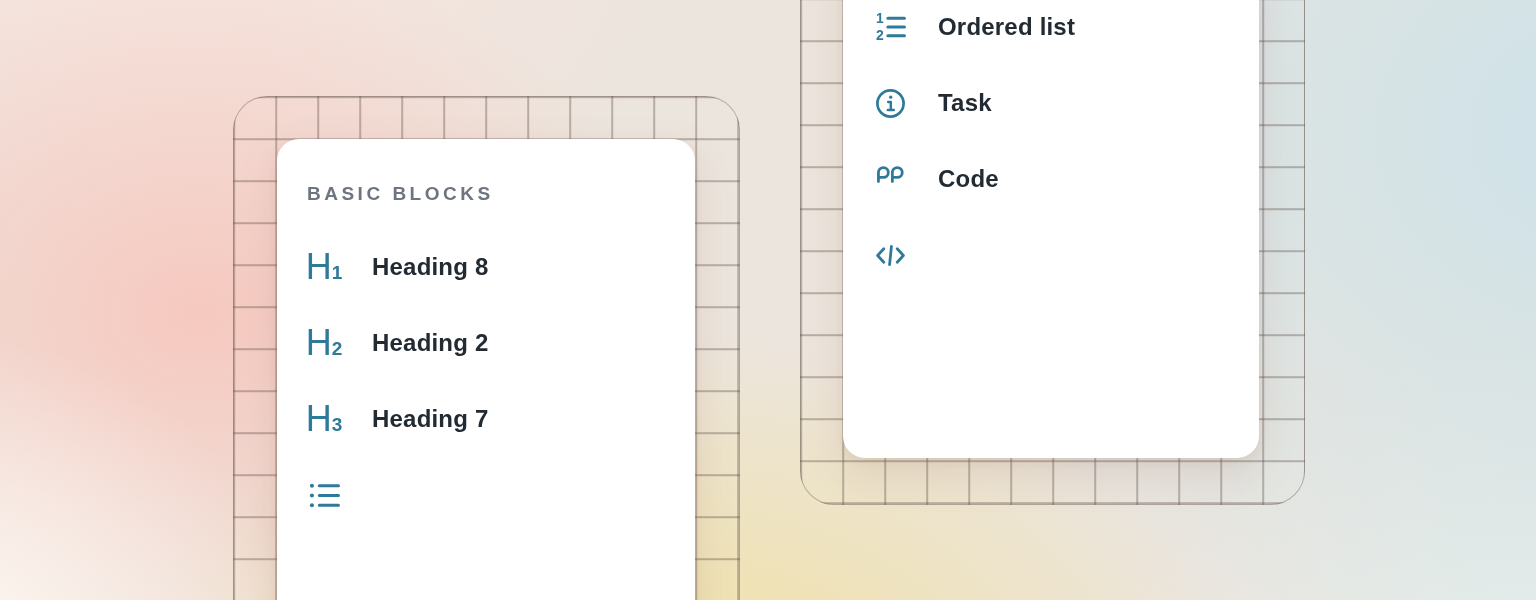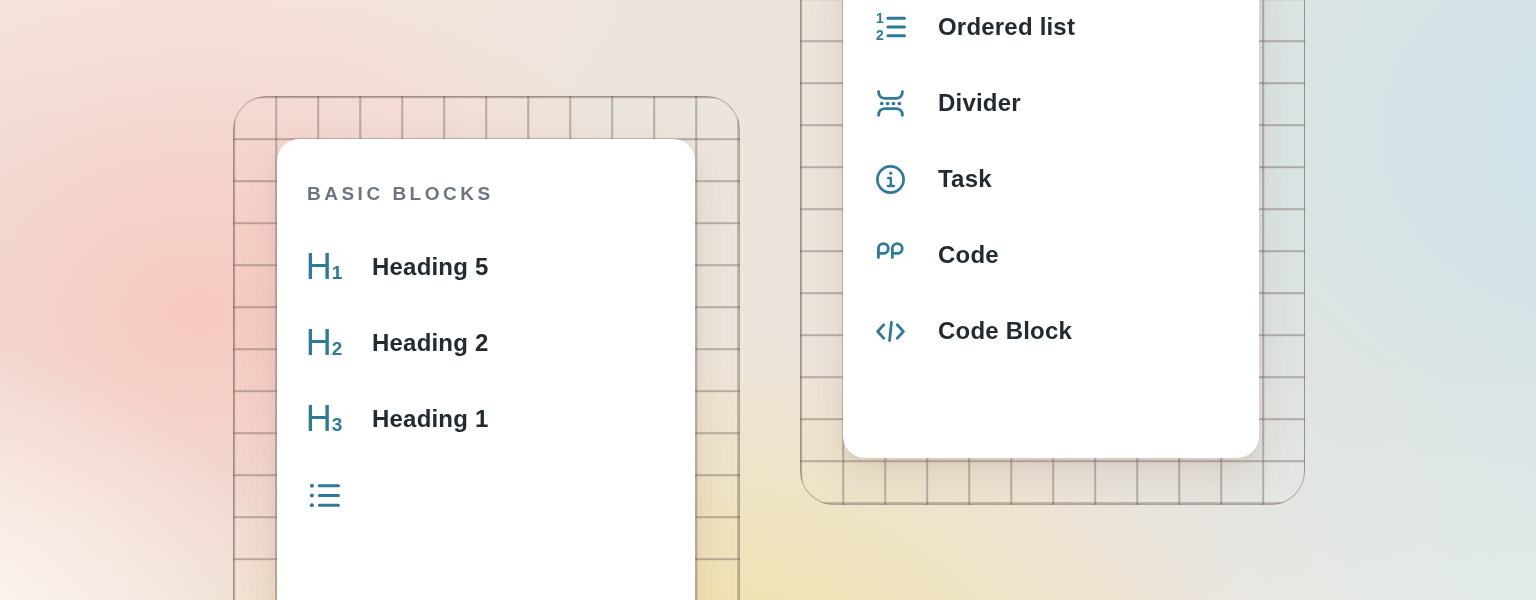--- a/index.html
+++ b/index.html
@@ -62,35 +62,35 @@
 <div class="grid-panel right"></div>
 
 <div class="card left">
   <div class="card-title">BASIC BLOCKS</div>
   <div id="left-items">
       <div class="item">
         <span class="icon h-icon">
           <span>H</span>
           <sub>1</sub>
         </span>
-        <span class="label">Heading 5</span>
+        <span class="label">Heading 8</span>
       </div>
       <div class="item">
         <span class="icon h-icon">
           <span>H</span>
           <sub>2</sub>
         </span>
         <span class="label">Heading 2</span>
       </div>
       <div class="item">
         <span class="icon h-icon">
           <span>H</span>
           <sub>3</sub>
         </span>
-        <span class="label">Heading 1</span>
+        <span class="label">Heading 7</span>
       </div>
       <div class="item">
         <span class="icon">
           <svg viewBox="0 0 32 32" width="33" height="33" fill="none" stroke="currentColor" stroke-width="3" stroke-linecap="round">
             <path d="M11 6.5h18.5M11 16h18.5M11 25.5h18.5"></path>
             <g fill="currentColor" stroke="none">
               <circle cx="3.8" cy="6.5" r="2"></circle>
               <circle cx="3.8" cy="16" r="2"></circle>
               <circle cx="3.8" cy="25.5" r="2"></circle>
             </g>
@@ -111,35 +111,20 @@
             <g fill="currentColor" font-family="Liberation Sans, DejaVu Sans, sans-serif" font-weight="700" font-size="13.5">
               <text x="9.5" y="11.5" text-anchor="end">1</text>
               <text x="9.5" y="28.5" text-anchor="end">2</text>
             </g>
           </svg>
         </span>
         <span class="label">Ordered list</span>
       </div>
       <div class="item">
         <span class="icon">
-          <svg viewBox="0 0 32 32" width="33" height="33" fill="none" stroke="currentColor" stroke-width="2.8" stroke-linecap="round">
-            <path d="M4.5 4.5v.5c0 3.6 2.7 6 6.3 6h10.4c3.6 0 6.3-2.4 6.3-6v-.5"></path>
-            <path d="M4.5 27.5v-.5c0-3.6 2.7-6 6.3-6h10.4c3.6 0 6.3 2.4 6.3 6v.5"></path>
-            <g fill="currentColor" stroke="none">
-              <circle cx="7.5" cy="16" r="1.8"></circle>
-              <circle cx="13.2" cy="16" r="1.8"></circle>
-              <circle cx="18.9" cy="16" r="1.8"></circle>
-              <circle cx="24.6" cy="16" r="1.8"></circle>
-            </g>
-          </svg>
-        </span>
-        <span class="label">Divider</span>
-      </div>
-      <div class="item">
-        <span class="icon">
           <svg viewBox="0 0 32 32" width="33" height="33" fill="none" stroke="currentColor" stroke-width="2.6">
             <circle cx="16" cy="16" r="12.7"></circle>
             <g stroke-width="2.4" stroke-linecap="round">
               <path d="M13.8 14.6h2.5M16.3 14.6v7.6M13.4 22.4h5.8"></path>
             </g>
             <circle cx="16.2" cy="9.9" r="1.6" fill="currentColor" stroke="none"></circle>
           </svg>
         </span>
         <span class="label">Task</span>
       </div>
@@ -153,16 +138,15 @@
         <span class="label">Code</span>
       </div>
       <div class="item">
         <span class="icon">
           <svg viewBox="0 0 32 32" width="33" height="33" fill="none" stroke="currentColor" stroke-width="2.7" stroke-linecap="round" stroke-linejoin="round">
             <path d="M9.5 9.5L3.5 16l6 6.5"></path>
             <path d="M22.5 9.5l6 6.5-6 6.5"></path>
             <path d="M16.9 7.2l-1.8 17.6"></path>
           </svg>
         </span>
-        <span class="label">Code Block</span>
       </div>
     </div>
 </div>
 
 </body></html>

